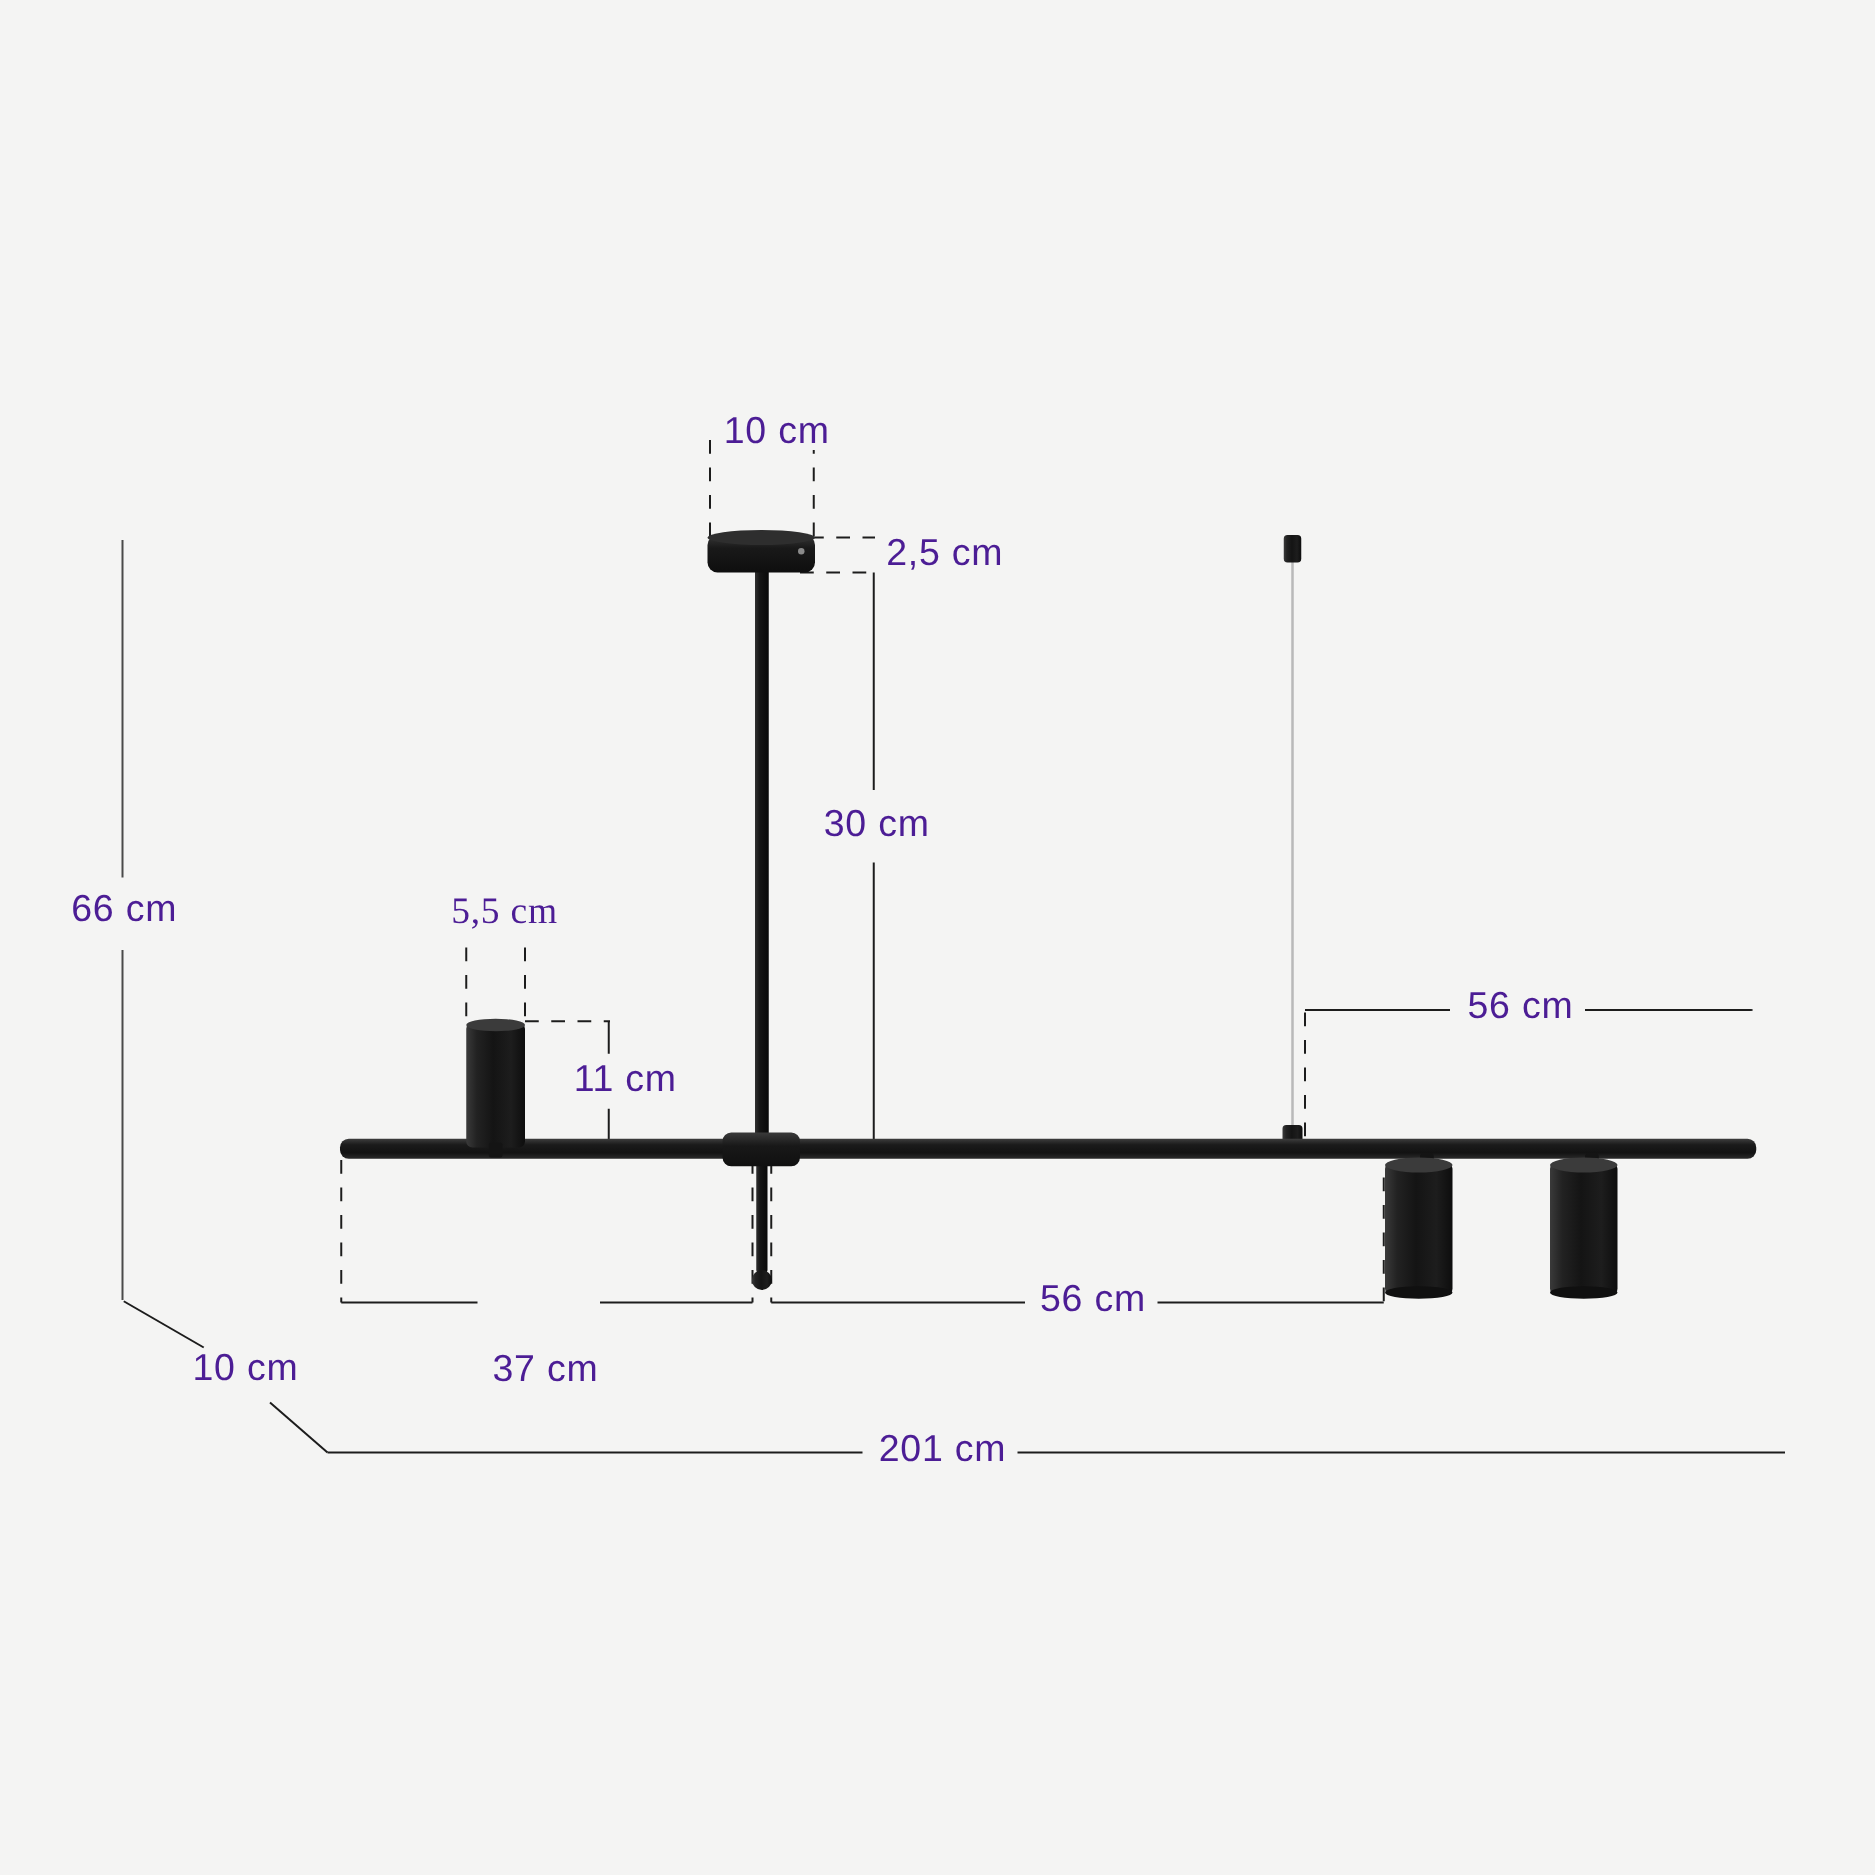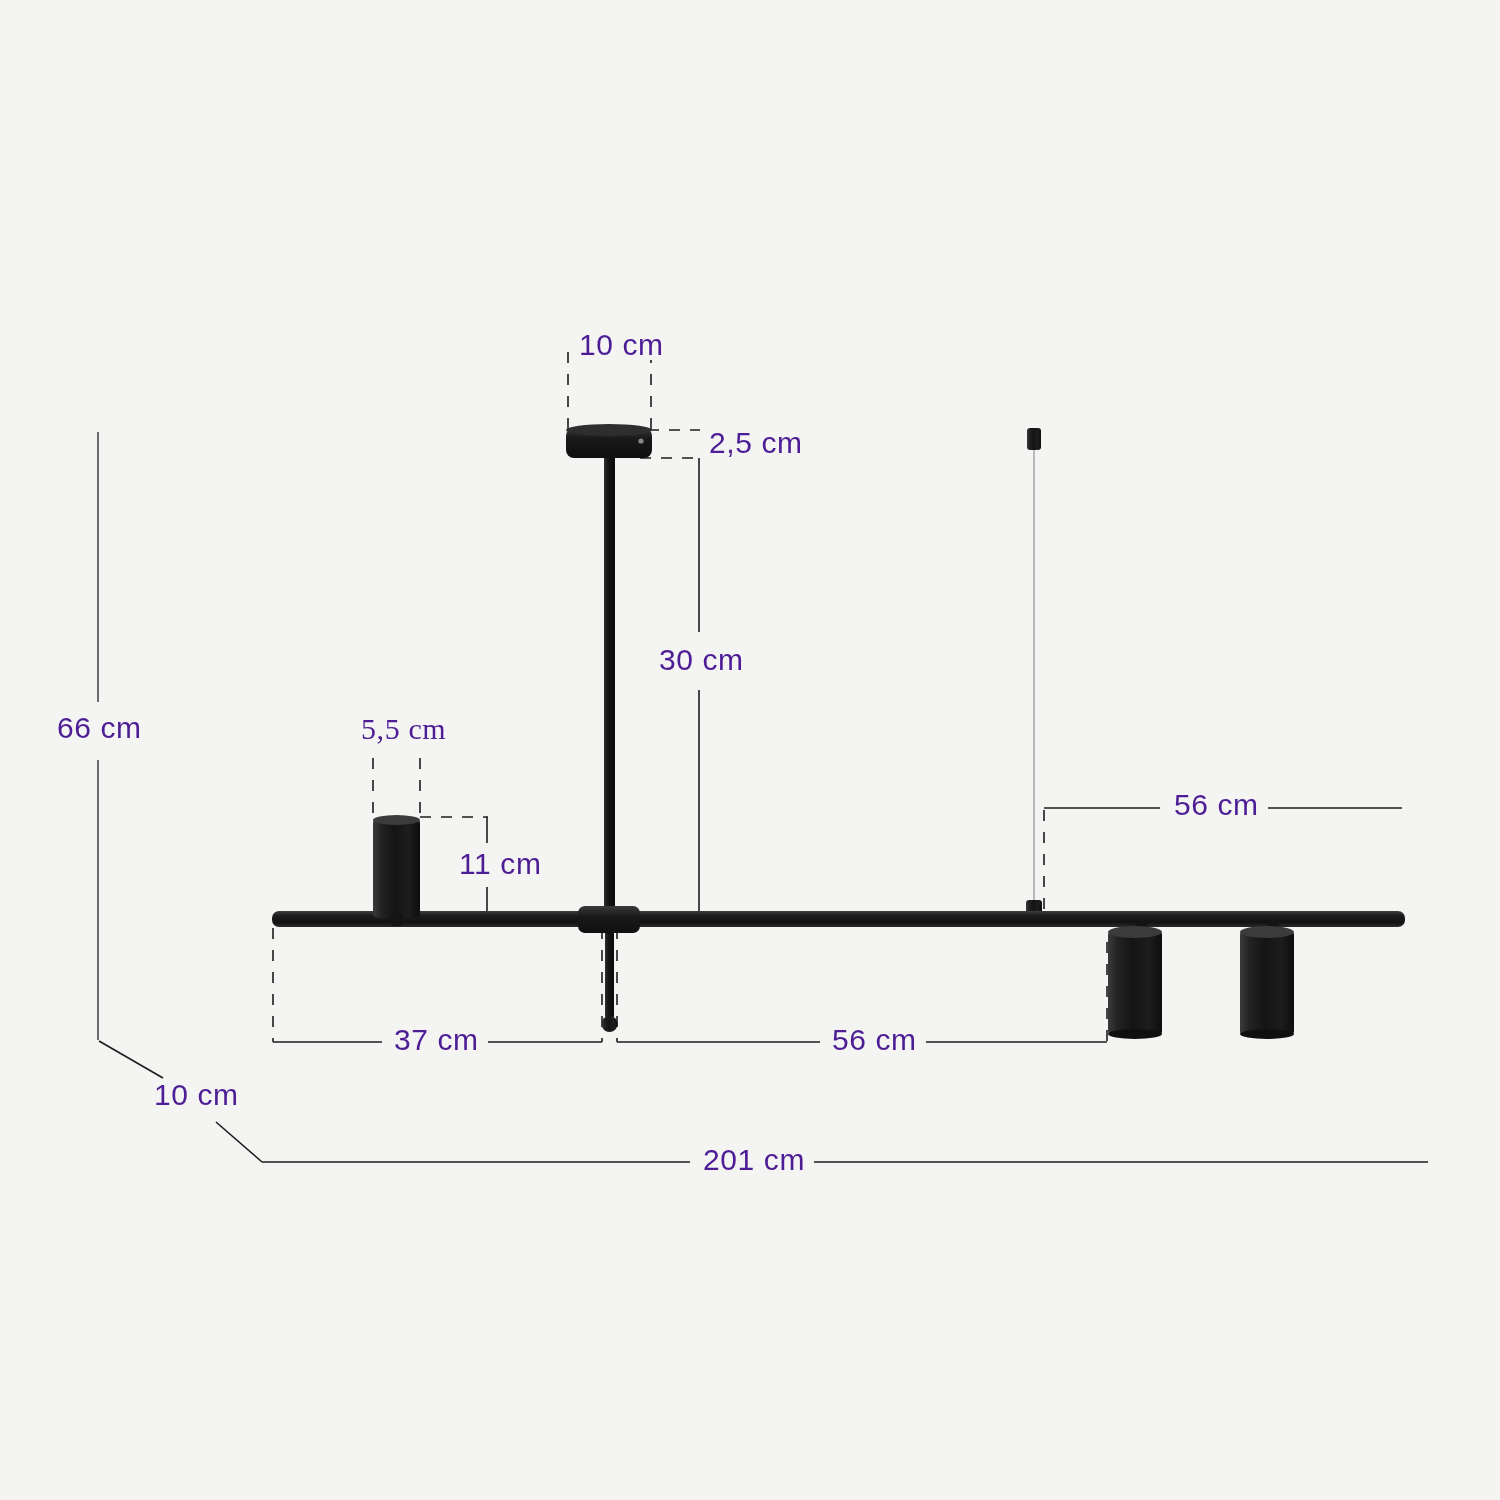--- a/index.html
+++ b/index.html
@@ -191,21 +191,21 @@
   <div class="dimtext" style="left:650px; top:645px;">30 cm</div>
 
   <div class="dimtext" style="left:352px; top:714px;font-family:Liberation Serif, serif;">5,5 cm</div>
 
   <div class="dimtext" style="left:450px; top:849px;">11 cm</div>
 
   <div class="dimtext" style="left:48px; top:713px;">66 cm</div>
 
   <div class="dimtext" style="left:145px; top:1080px;">10 cm</div>
 
-  <div class="dimtext" style="left:385px; top:1025px;">37 cm</div>
+  <div class="dimtext" style="left:385px; top:1081px;">37 cm</div>
 
   <div class="dimtext" style="left:823px; top:1025px;">56 cm</div>
 
   <div class="dimtext" style="left:1165px; top:790px;">56 cm</div>
 
   <div class="dimtext" style="left:694px; top:1145px;">201 cm</div>
 
 </div>
 
 </body></html>

